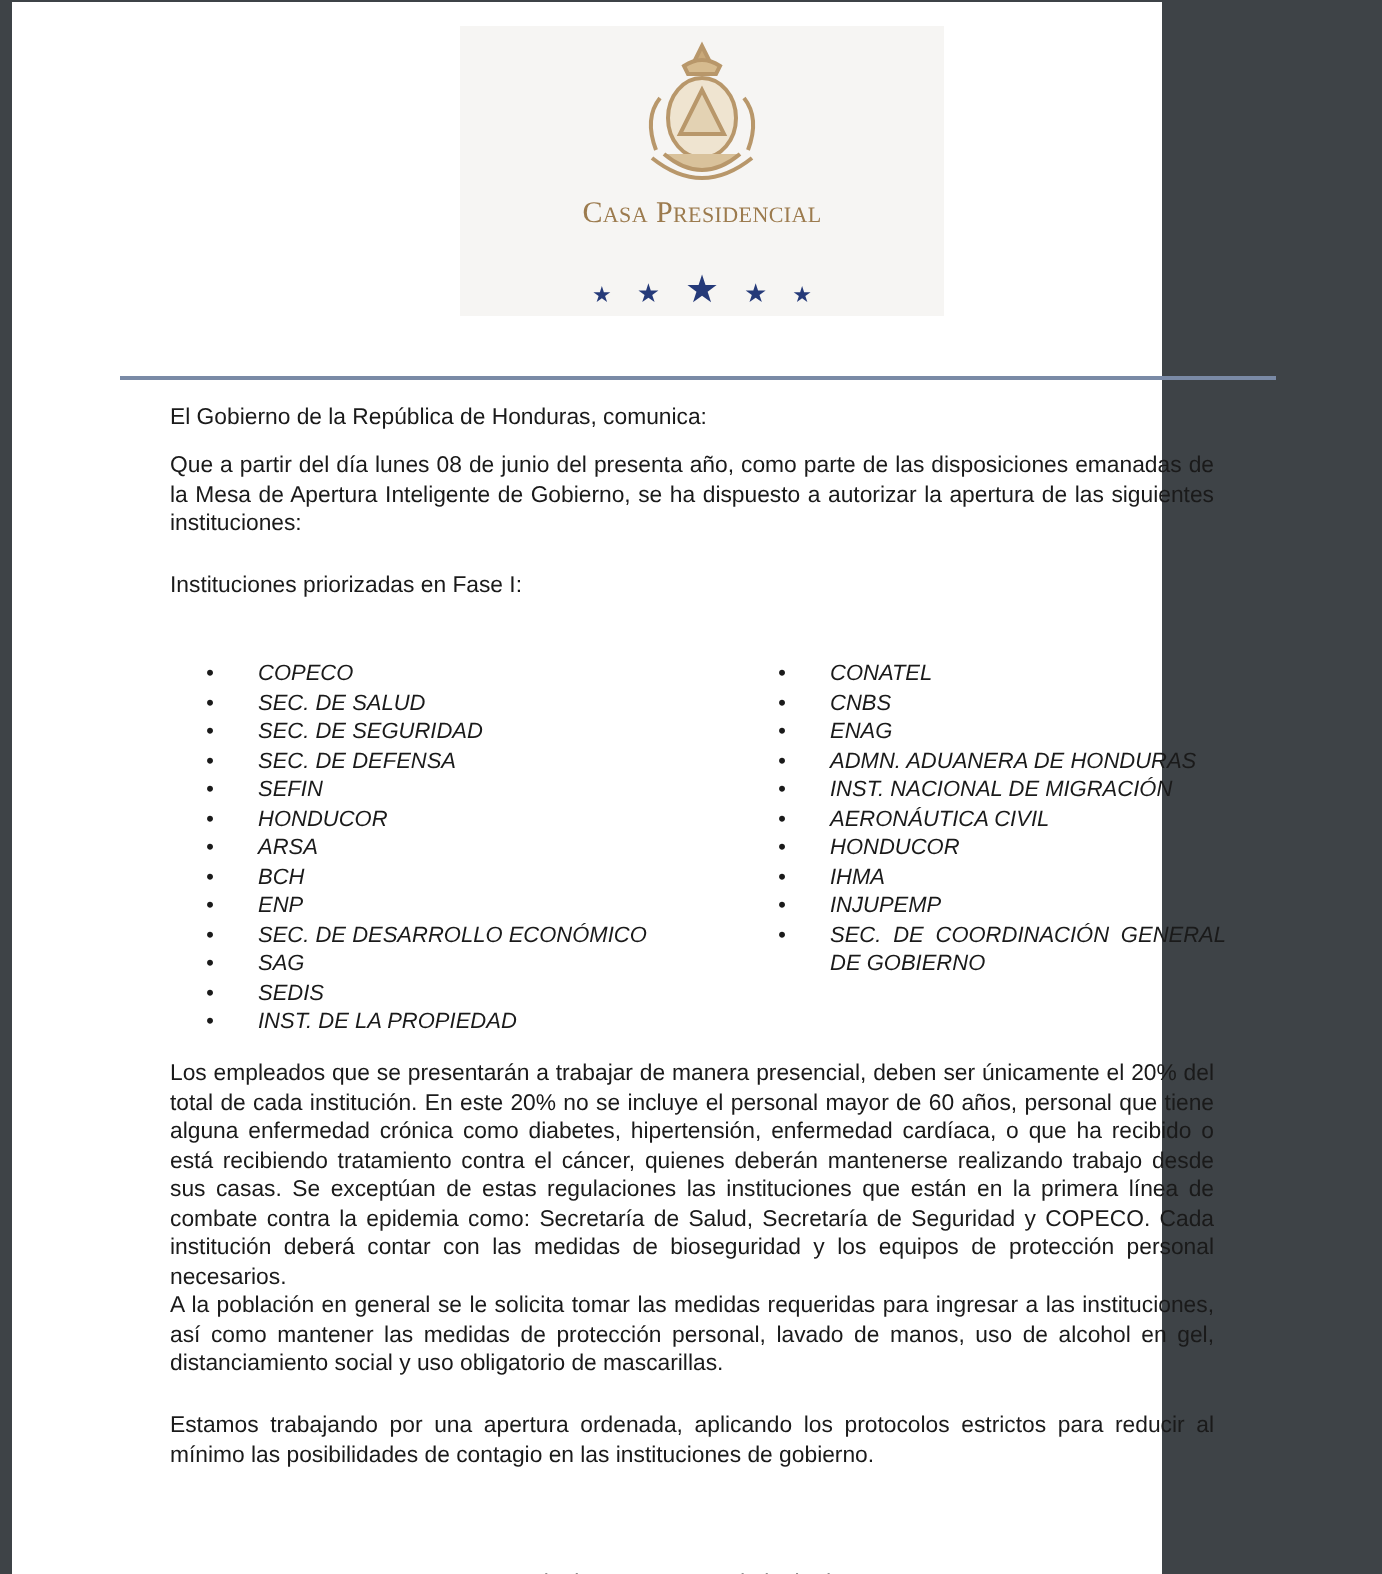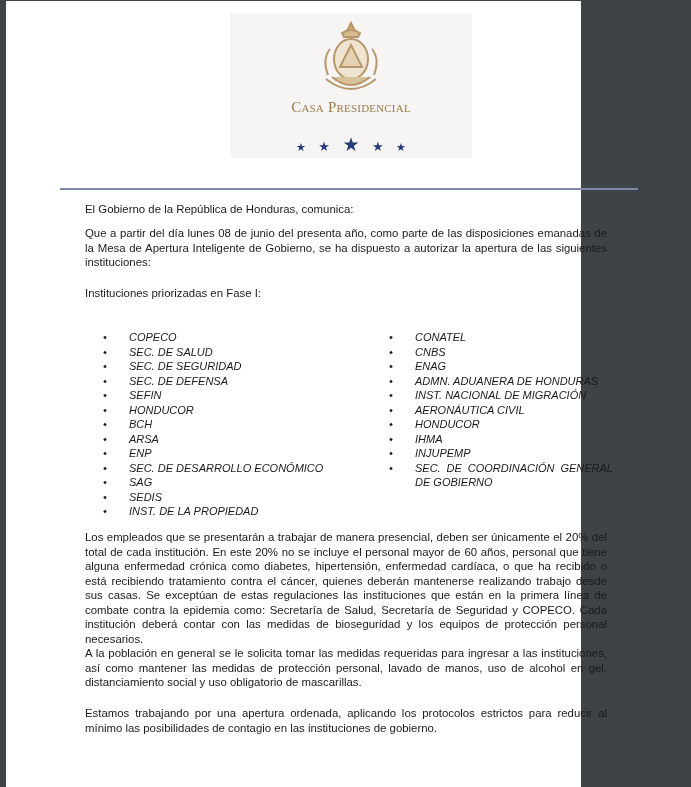--- a/index.html
+++ b/index.html
@@ -76,22 +76,22 @@
   <div class="txt" style="top:225px">Que a partir del día lunes 08 de junio del presenta año, como parte de las disposiciones emanadas de la Mesa de Apertura Inteligente de Gobierno, se ha dispuesto a autorizar la apertura de las siguientes instituciones:</div>
   <div class="txt" style="top:285px">Instituciones priorizadas en Fase I:</div>
 
   <ul class="list list-left">
     <li>COPECO</li>
     <li>SEC. DE SALUD</li>
     <li>SEC. DE SEGURIDAD</li>
     <li>SEC. DE DEFENSA</li>
     <li>SEFIN</li>
     <li>HONDUCOR</li>
+    <li>ARSA</li>
     <li>BCH</li>
-    <li>ARSA</li>
     <li>ENP</li>
     <li>SEC. DE DESARROLLO ECONÓMICO</li>
     <li>SAG</li>
     <li>SEDIS</li>
     <li>INST. DE LA PROPIEDAD</li>
   </ul>
 
   <ul class="list list-right">
     <li>CONATEL</li>
     <li>CNBS</li>

